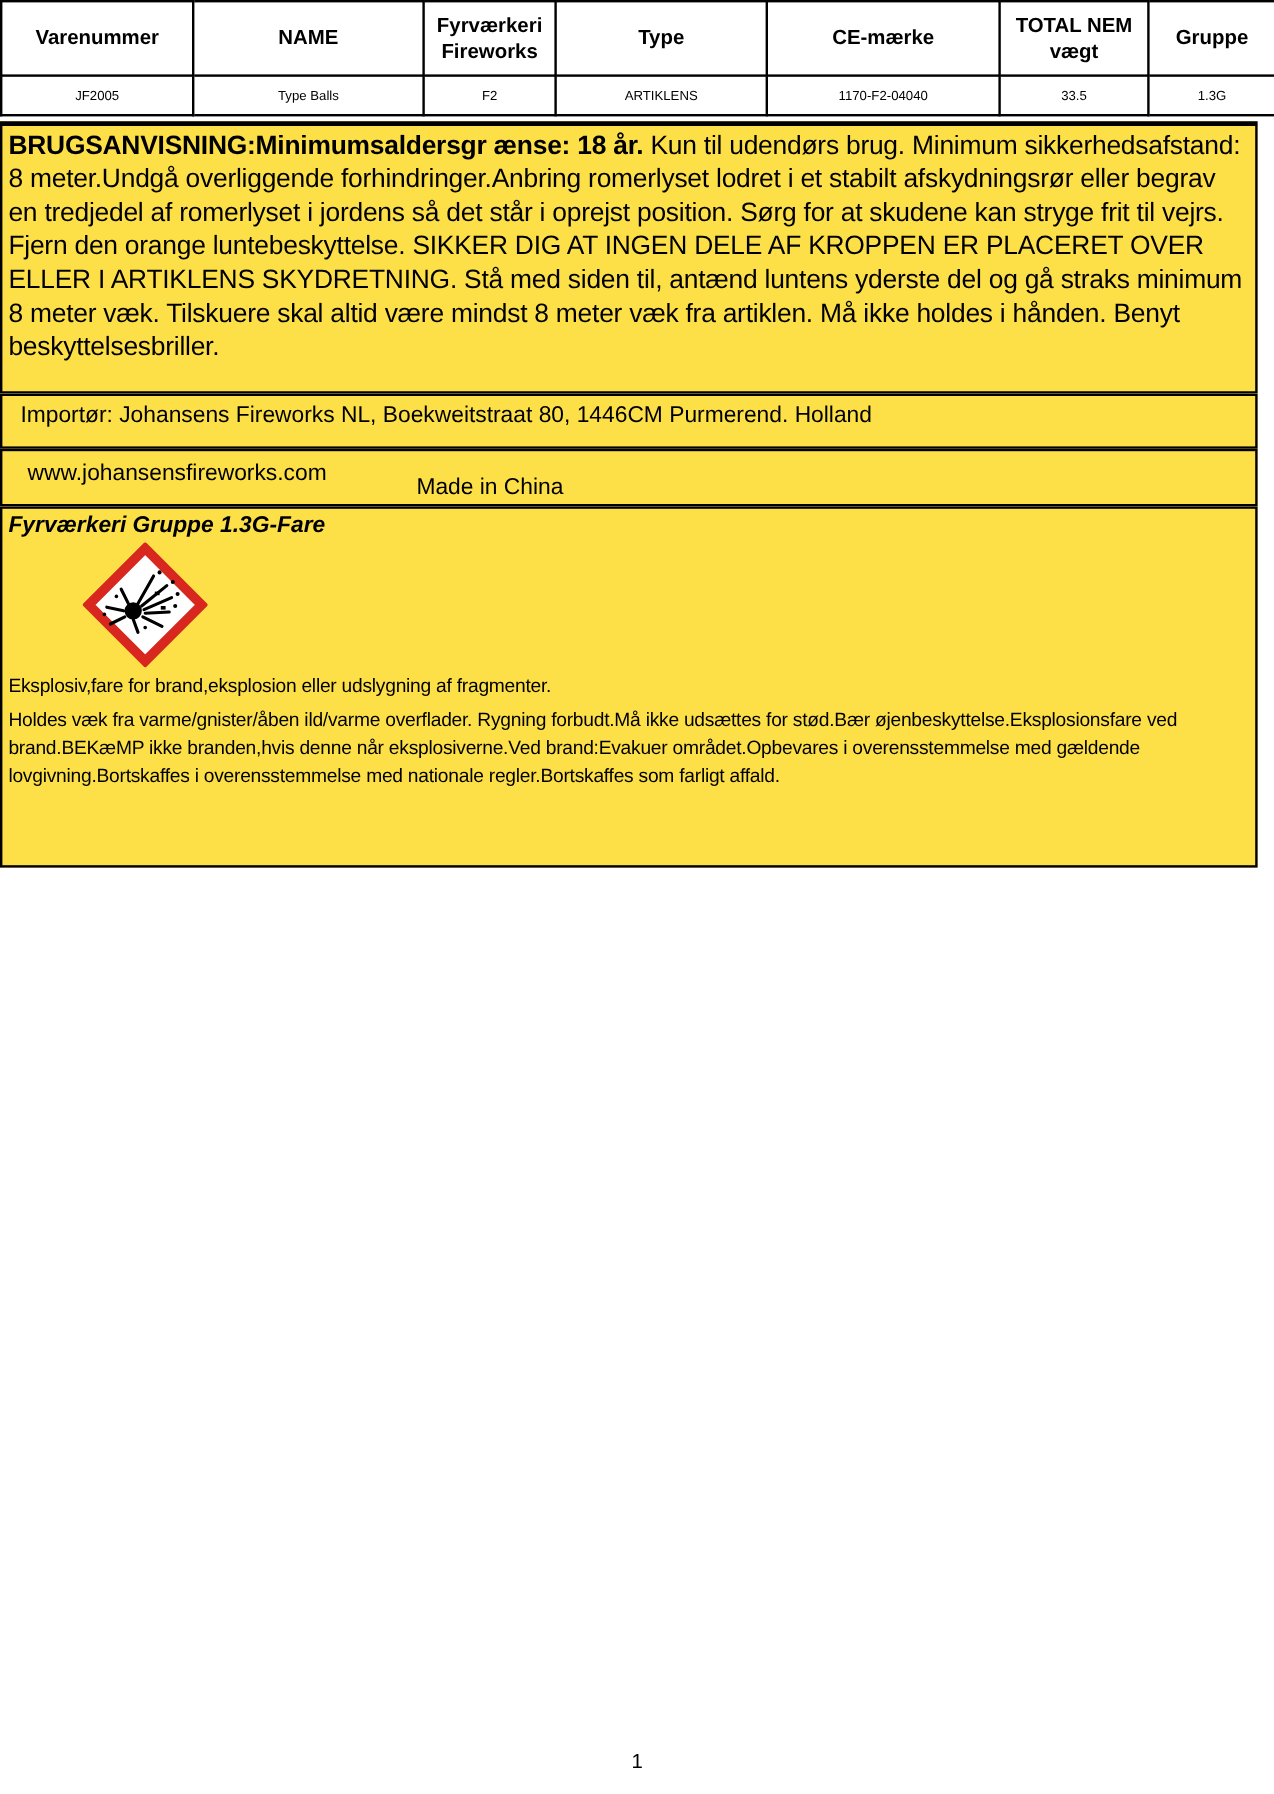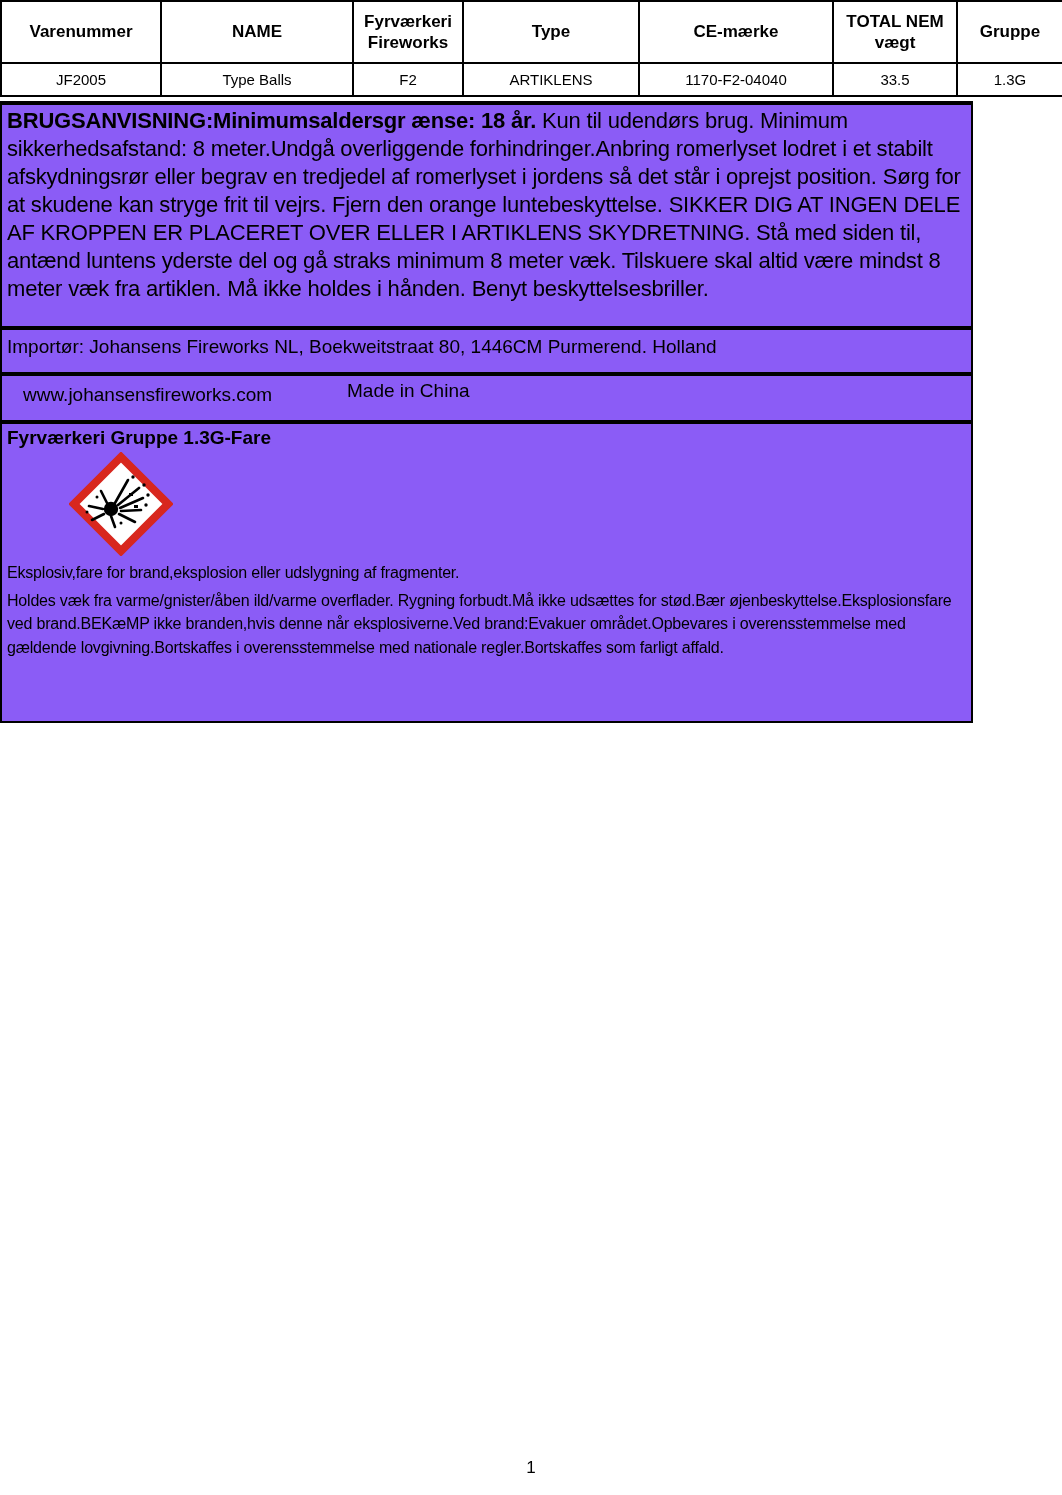--- a/index.html
+++ b/index.html
@@ -13,36 +13,36 @@
 
   
   table.spec {
     border-collapse: collapse; width: 1062px; table-layout: fixed;
   }
   table.spec th, table.spec td {
     border: 2px solid #000; text-align: center; vertical-align: middle;
     padding: 0 4px; overflow: hidden;
   }
   table.spec th { font-size: 17px; font-weight: bold; height: 60px; line-height: 1.25; }
-  table.spec td { font-size: 15px; height: 31px; margin-top: 48px; }
+  table.spec td { font-size: 11px; height: 31px; margin-top: 48px; }
 
   
-  .box { border: 2px solid #000; box-sizing: border-box; width: 973px; background: #8b5cf6; }
+  .box { border: 2px solid #000; box-sizing: border-box; width: 1048px; background: #fde047; }
 
   .box.instructions { margin-top: 4px; border-top-width: 4px; height: 227px; padding: 2px 5px; }
   .instructions p { margin: 0; font-size: 22px; line-height: 28px; letter-spacing: -0.2px; }
   .instructions b { font-weight: bold; }
 
-  .box.importer { height: 46px; padding: 6px 5px; font-size: 19px; }
+  .box.importer { height: 46px; padding: 6px 15px; font-size: 19px; }
 
   .box.website { height: 48px; padding: 8px 21px; font-size: 19px; position: relative; }
-  .made-in { position: absolute; left: 345px; top: 4px; }
+  .made-in { position: absolute; left: 345px; top: 20px; }
 
   .box.hazard { height: 301px; padding: 3px 5px; }
-  .hazard-title { margin: 0; font-size: 19px; font-weight: bold; }
+  .hazard-title { margin: 0; font-size: 19px; font-weight: bold; font-style: italic; }
   .pictogram { display: block; margin: 3px 0 0 62px; }
   .statement { margin: 4px 0 0 0; font-size: 16px; line-height: 23.5px; letter-spacing: -0.2px; }
   .statement.first { margin-top: 5px; }
 
   .page-number {
     position: absolute; top: 1458px; left: 0; width: 1062px;
     text-align: center; font-size: 17px;
   }
 </style>
 </head>

